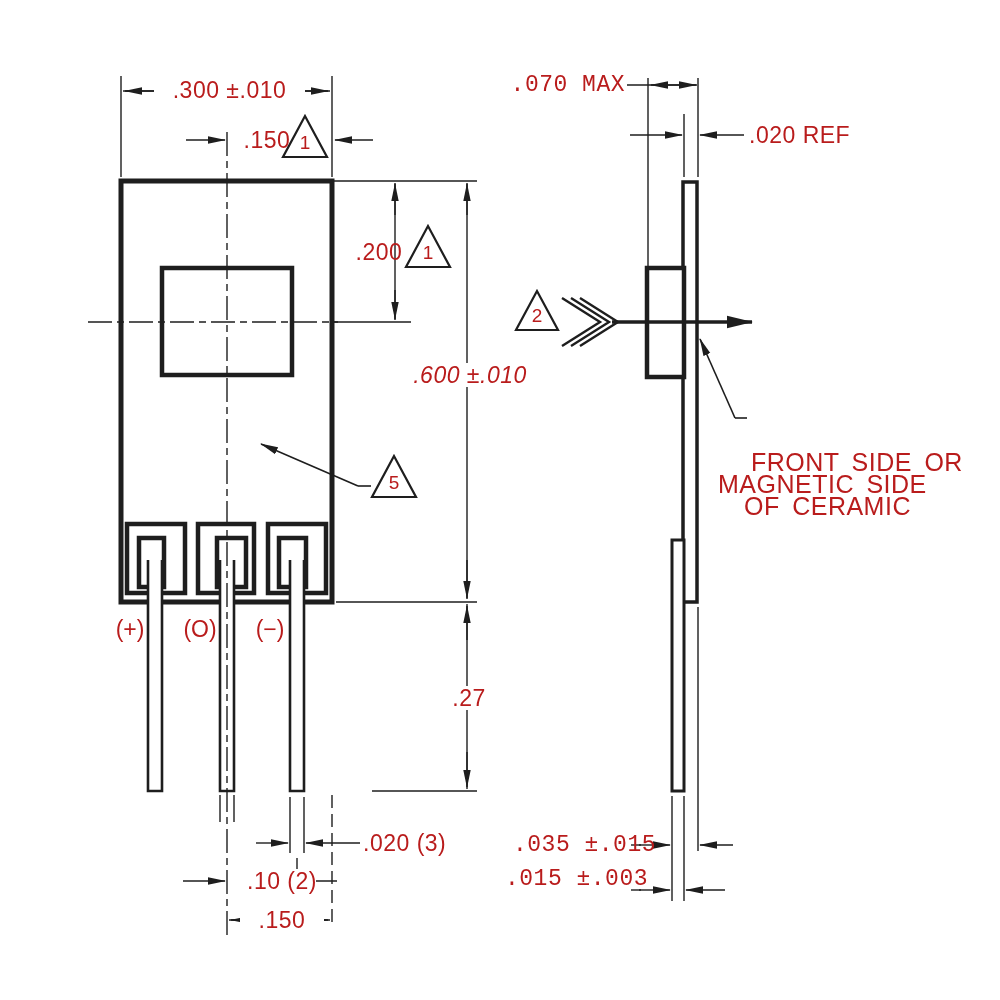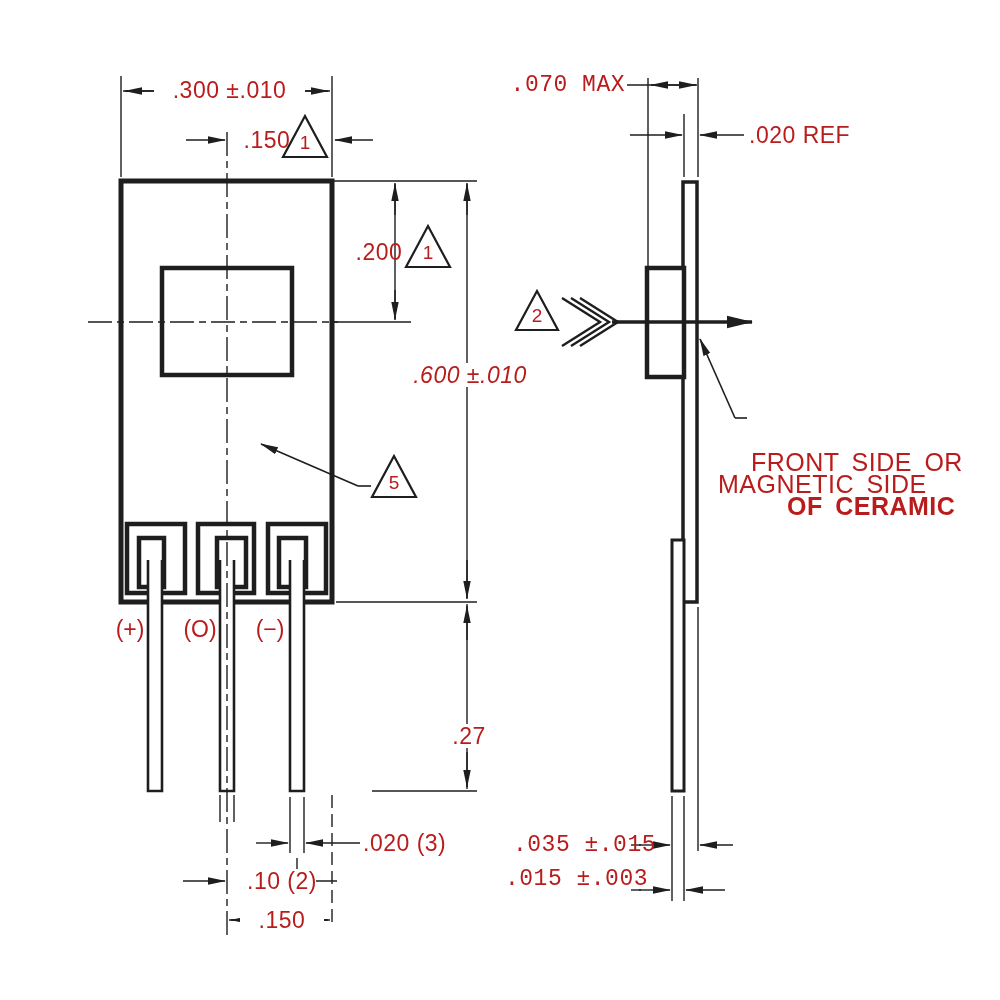--- a/index.html
+++ b/index.html
@@ -135,36 +135,36 @@
     <polygon points="428,226 406,267 450,267"></polygon>
     <polygon points="537,291 516,330 558,330"></polygon>
     <polygon points="394,456 372,497 416,497"></polygon>
   </g>
 </svg>
 
   <div class="lbl bgw ctr" style="left:154px;top:78px;width:145px;">.300 ±.010</div>
   <div class="lbl ctr" style="left:238px;top:128px;width:58px;">.150</div>
   <div class="lbl ctr" style="left:350px;top:240px;width:58px;text-align:center;">.200</div>
   <div class="lbl bgw ctr" style="left:407px;top:363px;width:120px;font-style:italic;">.600 ±.010</div>
-  <div class="lbl bgw ctr" style="left:440px;top:724px;width:52px;">.27</div>
+  <div class="lbl bgw ctr" style="left:440px;top:686px;width:52px;">.27</div>
   <div class="lbl" style="left:363px;top:831px;">.020 (3)</div>
   <div class="lbl bgw ctr" style="left:244px;top:869px;width:66px;">.10 (2)</div>
   <div class="lbl bgw ctr" style="left:240px;top:908px;width:78px;">.150</div>
 
   <div class="leadlbl" style="left:108px;top:617px;">(+)</div>
   <div class="leadlbl" style="left:178px;top:617px;">(O)</div>
   <div class="leadlbl" style="left:248px;top:617px;">(−)</div>
 
   <div class="lbl rgt" style="left:505px;top:73px;width:120px;">.070 MAX</div>
   <div class="lbl" style="left:749px;top:123px;">.020 REF</div>
   <div class="lbl rgt" style="left:513px;top:833px;width:124px;">.035 ±.015</div>
   <div class="lbl rgt" style="left:505px;top:867px;width:124px;">.015 ±.003</div>
 
   <div class="note" style="left:751px;top:406px;">FRONT SIDE OR</div>
   <div class="note" style="left:718px;top:428px;">MAGNETIC SIDE</div>
-  <div class="note" style="left:787px;top:450px;font-weight:bold;">OF CERAMIC</div>
+  <div class="note" style="left:744px;top:450px;">OF CERAMIC</div>
 
   <div class="flagnum" style="left:290px;top:133px;">1</div>
   <div class="flagnum" style="left:413px;top:243px;">1</div>
   <div class="flagnum" style="left:522px;top:306px;">2</div>
   <div class="flagnum" style="left:379px;top:473px;">5</div>
 
 </div>
 
 </body></html>

